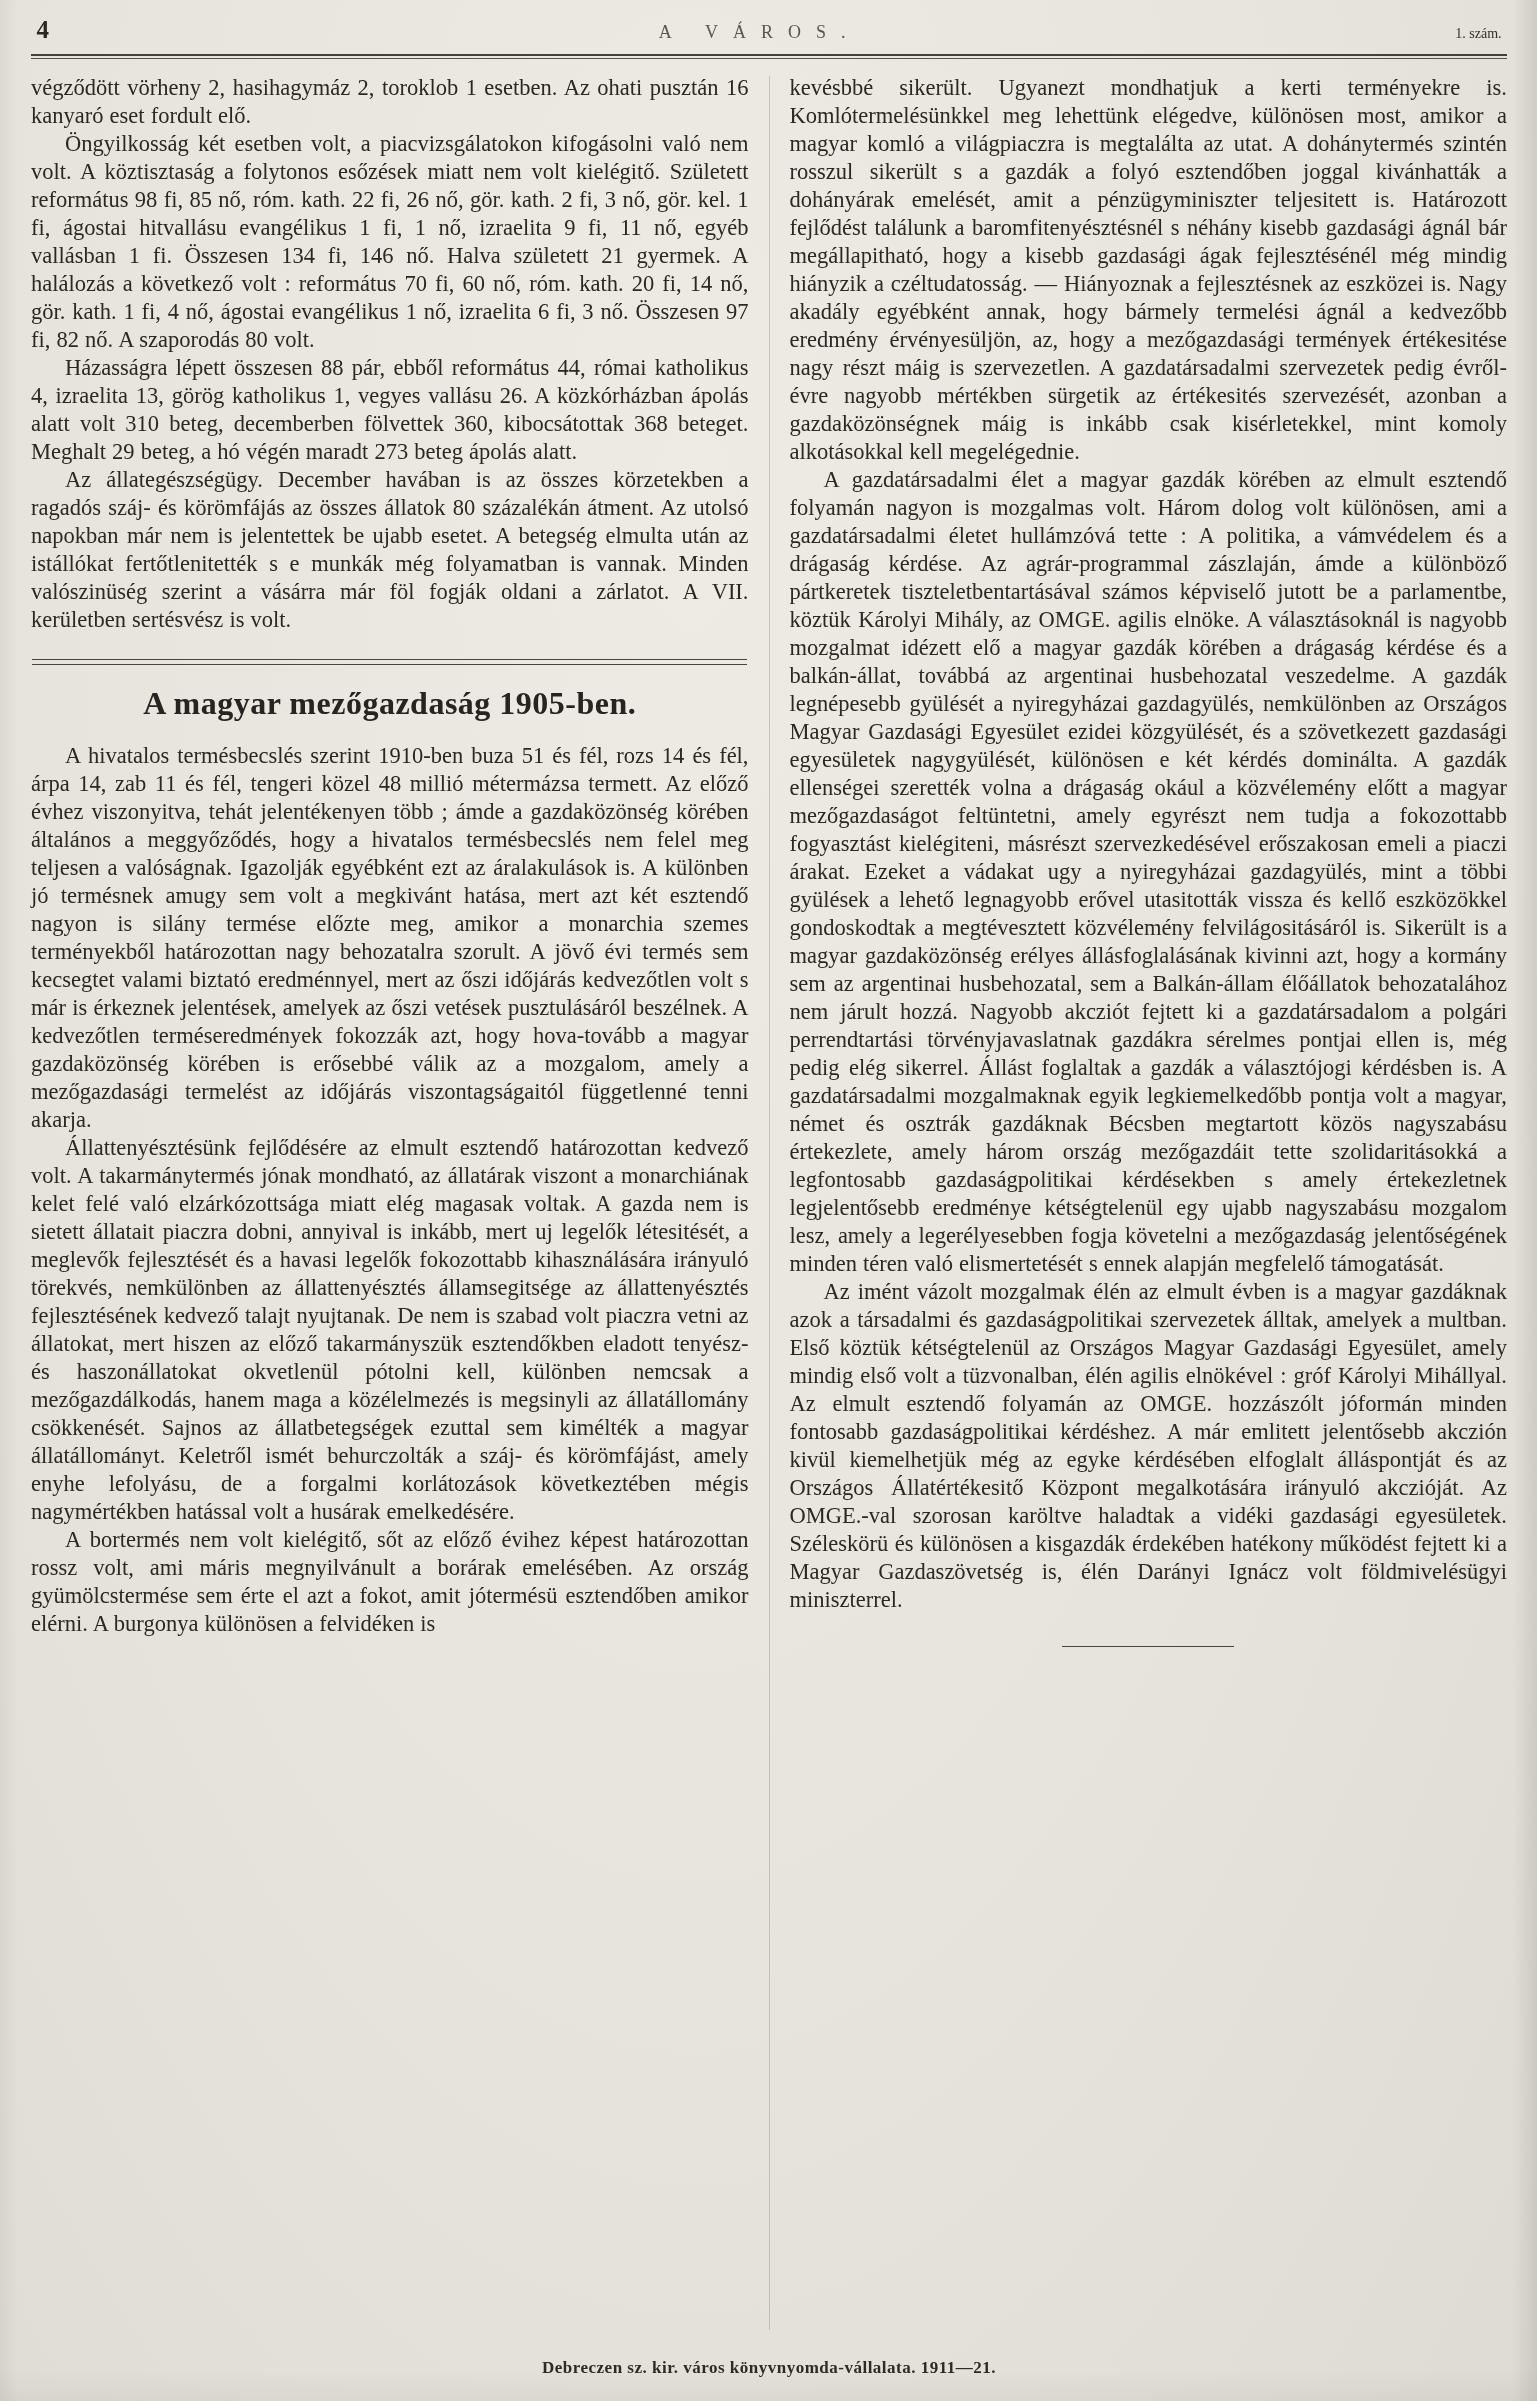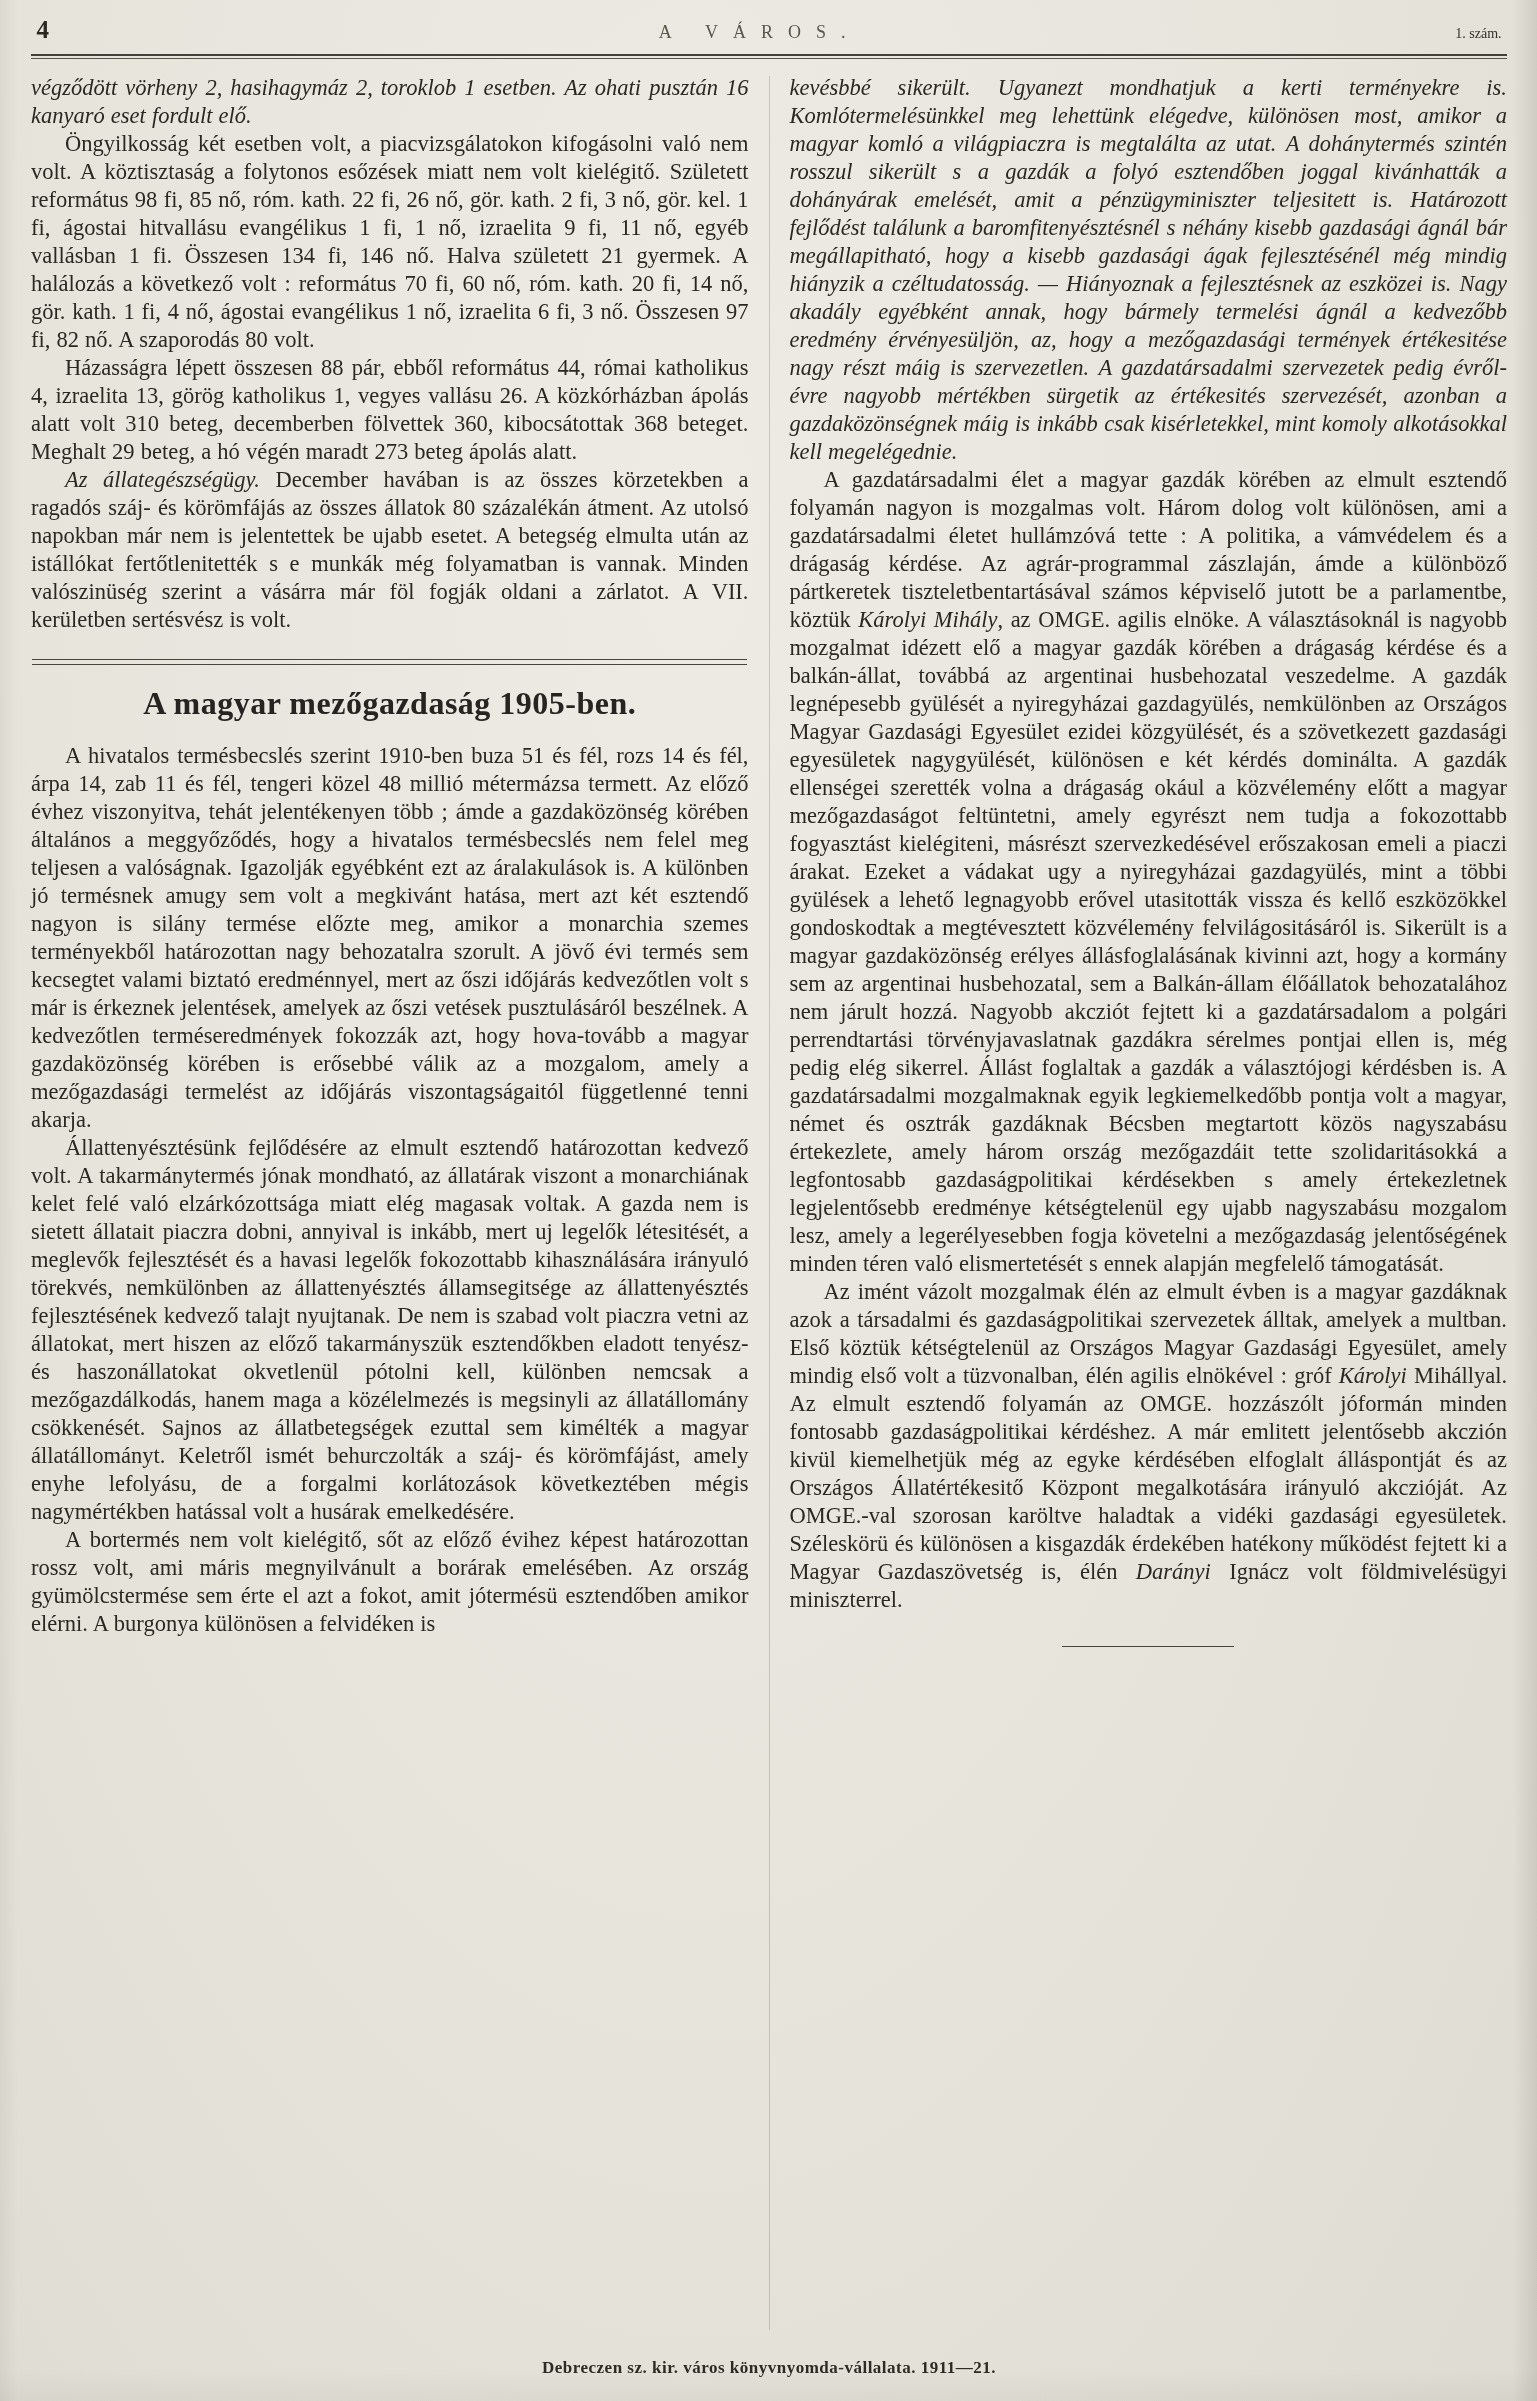--- a/index.html
+++ b/index.html
@@ -69,22 +69,22 @@
     background: rgba(70, 64, 54, 0.22);
   }
   .col { width: calc(50% - 20.4px); }
 
   p {
     margin: 0;
     text-align: justify;
     text-indent: 34px;
     word-spacing: 0.5px;
   }
-  p.noindent { text-indent: 0; font-style: italic; }
-  .em { font-style: italic; }
+  p.noindent { text-indent: 0; }
+  .em { }
 
   
   .section-divider {
     height: 5.4px;
     border-top: 1.6px solid #49453d;
     border-bottom: 1.1px solid #49453d;
     margin: 25px 1.1px 18px;
   }
   .article-title {
     text-align: center;

